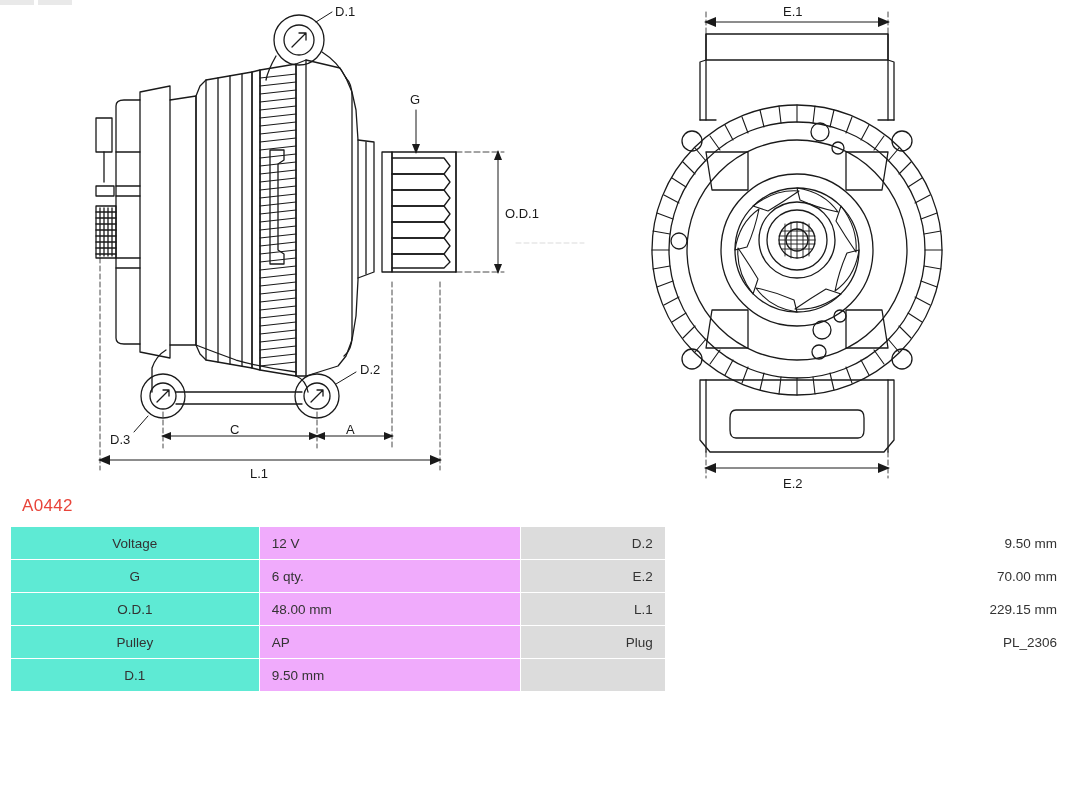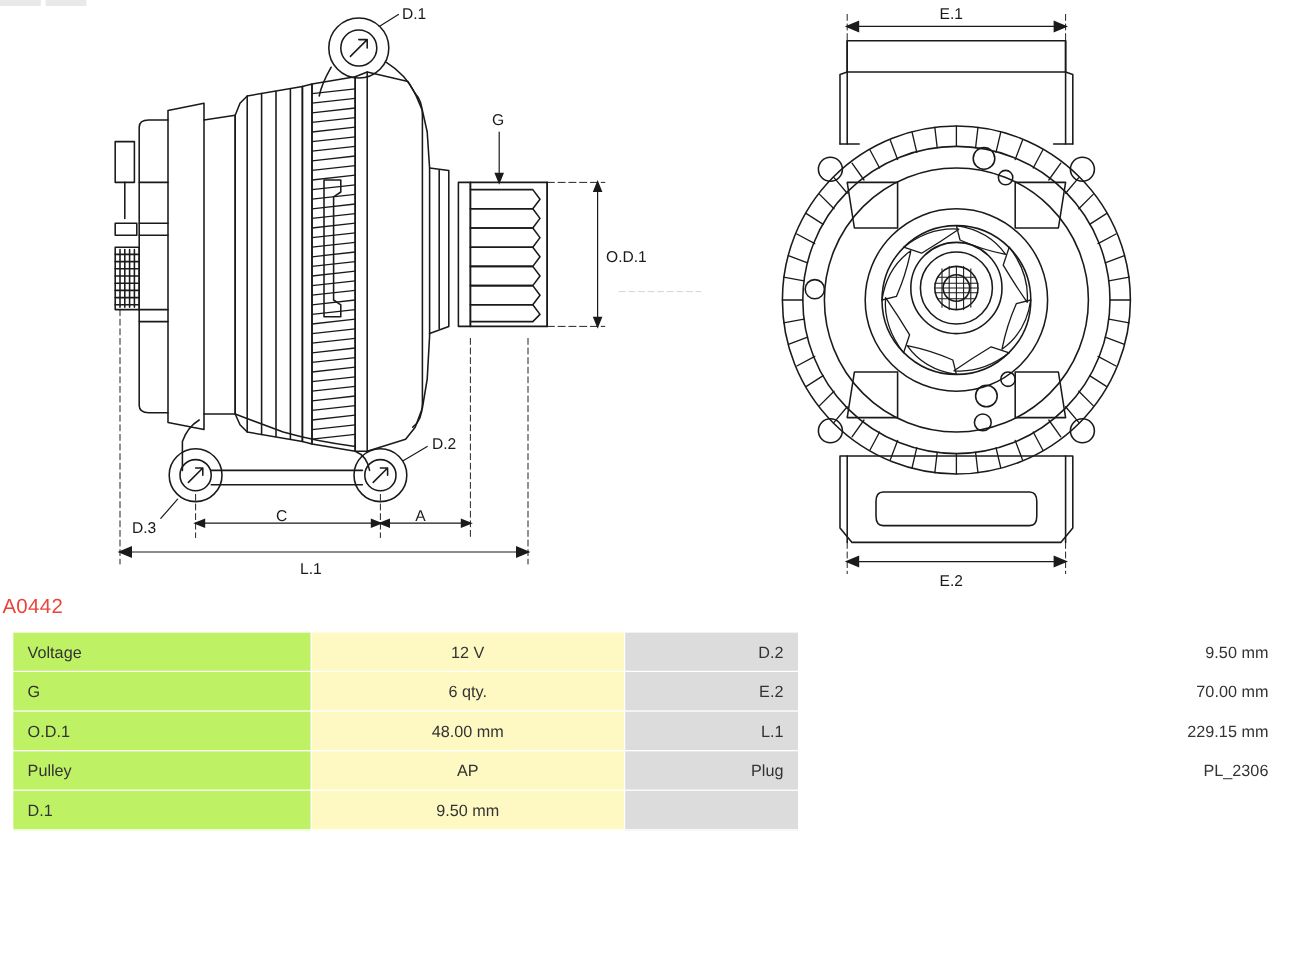--- a/index.html
+++ b/index.html
@@ -20,21 +20,21 @@
     position: absolute;
     left: 0;
     top: 0;
     width: 1080px;
     height: 495px;
   }
   .drawing-area svg { display: block; }
 
   .part-number {
     position: absolute;
-    left: 2px;
+    left: 22px;
     top: 496px;
     font-size: 17px;
     color: #e8443a;
     font-weight: normal;
     letter-spacing: 0.3px;
   }
 
   table.spec {
     position: absolute;
     left: 10px;
@@ -45,28 +45,28 @@
   }
   table.spec td {
     height: 33px;
     border: 1px solid #ffffff;
     padding: 0 12px;
     font-size: 13.5px;
     color: #333333;
     vertical-align: middle;
   }
   td.label {
-    background: #bef264;
-    text-align: left;
+    background: #5eead4;
+    text-align: center;
     width: 240px;
     color: #3a3a3a;
   }
   td.value {
-    background: #fef9c3;
-    text-align: center;
+    background: #f0abfc;
+    text-align: left;
     width: 252px;
     border: 1px solid #dcdcdc;
     color: #333333;
   }
   td.label-2 {
     background: #dcdcdc;
     text-align: right;
     width: 140px;
   }
   td.value-2 {

